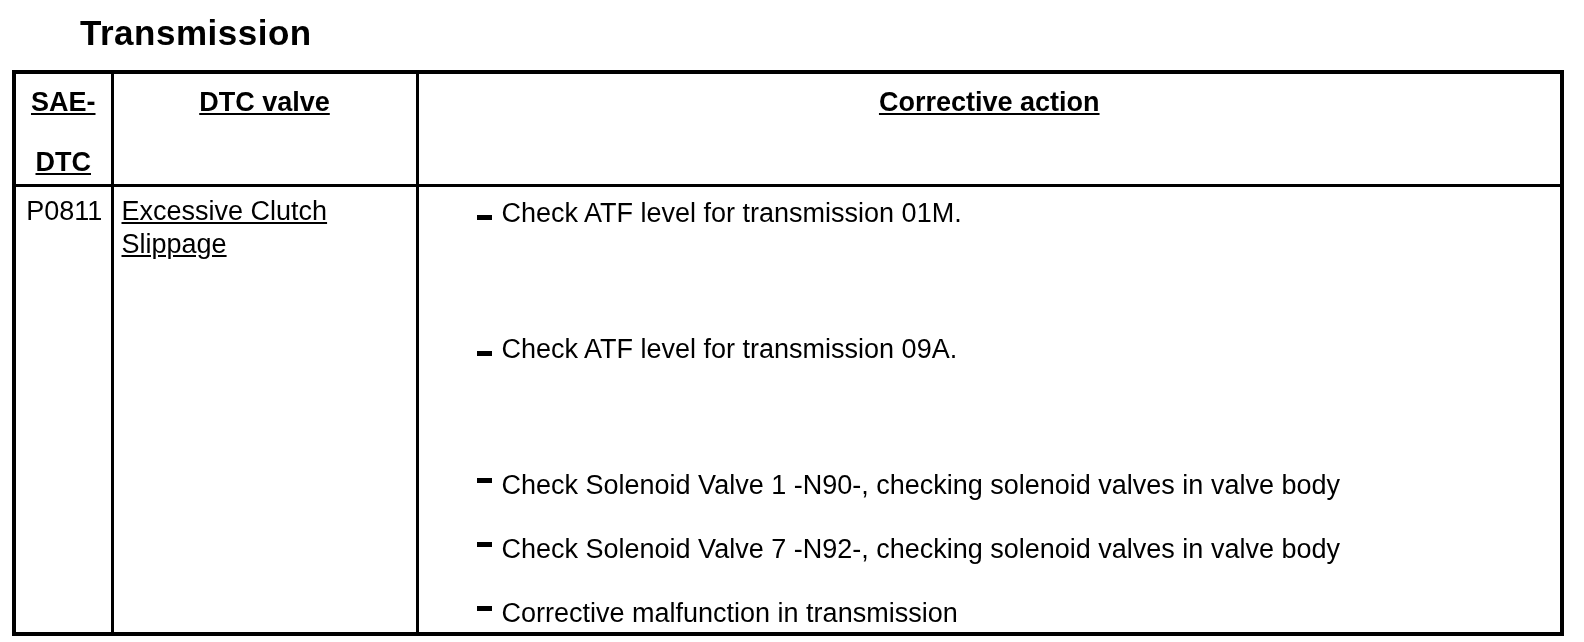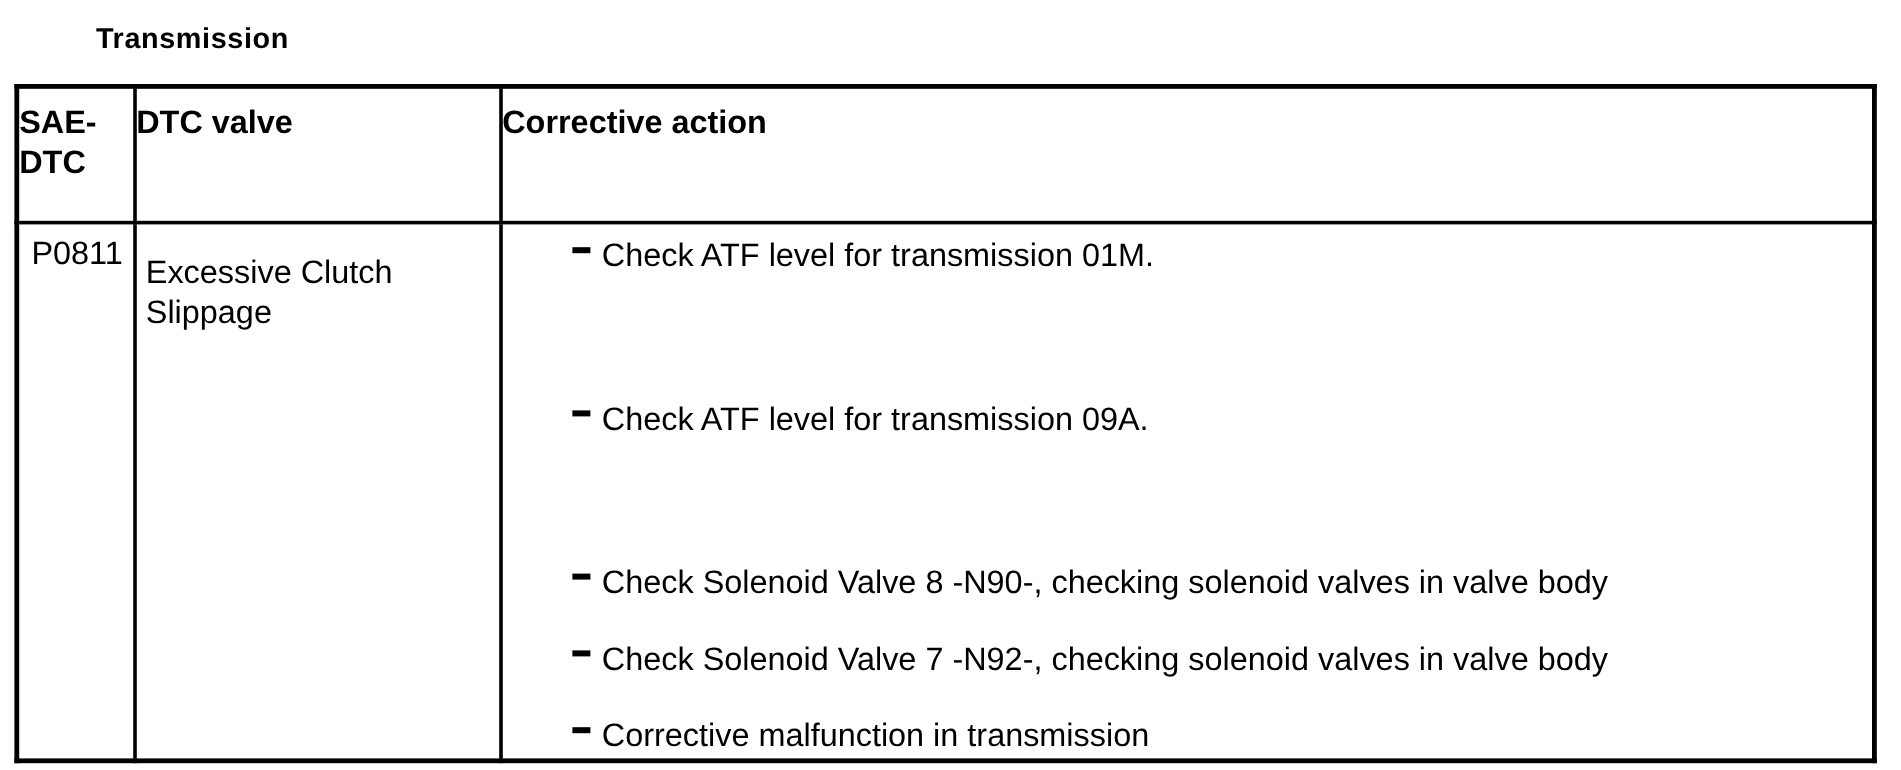--- a/index.html
+++ b/index.html
@@ -12,21 +12,21 @@
     position: relative;
     width: 1584px;
     height: 642px;
     background: #ffffff;
     overflow: hidden;
   }
   .heading {
     position: absolute;
     left: 80px;
     top: 16px;
-    font-size: 24px;
+    font-size: 35px;
     font-weight: bold;
     line-height: 33px;
     letter-spacing: 0.5px;
   }
   table.dtc-table {
     position: absolute;
     left: 12px;
     top: 70px;
     width: 1548px;
     border-collapse: collapse;
@@ -39,42 +39,44 @@
   th, td {
     border: 3px solid #000000;
     vertical-align: top;
     font-size: 27px;
     line-height: 33px;
   }
   tr.header-row { height: 113px; }
   tr.data-row   { height: 449px; }
   th {
     font-weight: bold;
-    text-align: left;
+    text-align: center;
     padding-top: 12px;
+    text-decoration: underline;
   }
-  .sae-line2 { }
+  .sae-line2 { margin-top: 27px; }
   td.code-cell {
     padding: 8px 4px 0 6px;
     text-align: center;
   }
   td.dtext-cell {
-    padding: 24px 10px 0 8px;
+    padding: 8px 10px 0 8px;
     text-align: left;
+    text-decoration: underline;
   }
   td.actions-cell {
     padding: 10px 20px 0 58px;
   }
   .action-item {
     display: flex;
     align-items: flex-start;
     margin-bottom: 31px;
   }
   .action-item:nth-child(1),
-  .action-item:nth-child(2) { margin-bottom: 103px; }
+  .action-item:nth-child(2) { margin-bottom: 103px; align-items: center; }
   .action-item:last-child   { margin-bottom: 0; }
   .bullet {
     flex: 0 0 auto;
     width: 15px;
     height: 5px;
     background: #000000;
     margin: 9px 10px 0 0;
   }
   .atext { display: inline-block; }
 </style>
@@ -109,21 +111,21 @@
           <div class="action-item">
             <span class="bullet"></span>
             <span class="atext">Check ATF level for transmission 01M.</span>
           </div>
           <div class="action-item">
             <span class="bullet"></span>
             <span class="atext">Check ATF level for transmission 09A.</span>
           </div>
           <div class="action-item">
             <span class="bullet"></span>
-            <span class="atext">Check Solenoid Valve 8 -N90-, checking solenoid valves in valve body</span>
+            <span class="atext">Check Solenoid Valve 1 -N90-, checking solenoid valves in valve body</span>
           </div>
           <div class="action-item">
             <span class="bullet"></span>
             <span class="atext">Check Solenoid Valve 7 -N92-, checking solenoid valves in valve body</span>
           </div>
           <div class="action-item">
             <span class="bullet"></span>
             <span class="atext">Corrective malfunction in transmission</span>
           </div>
         </td>

